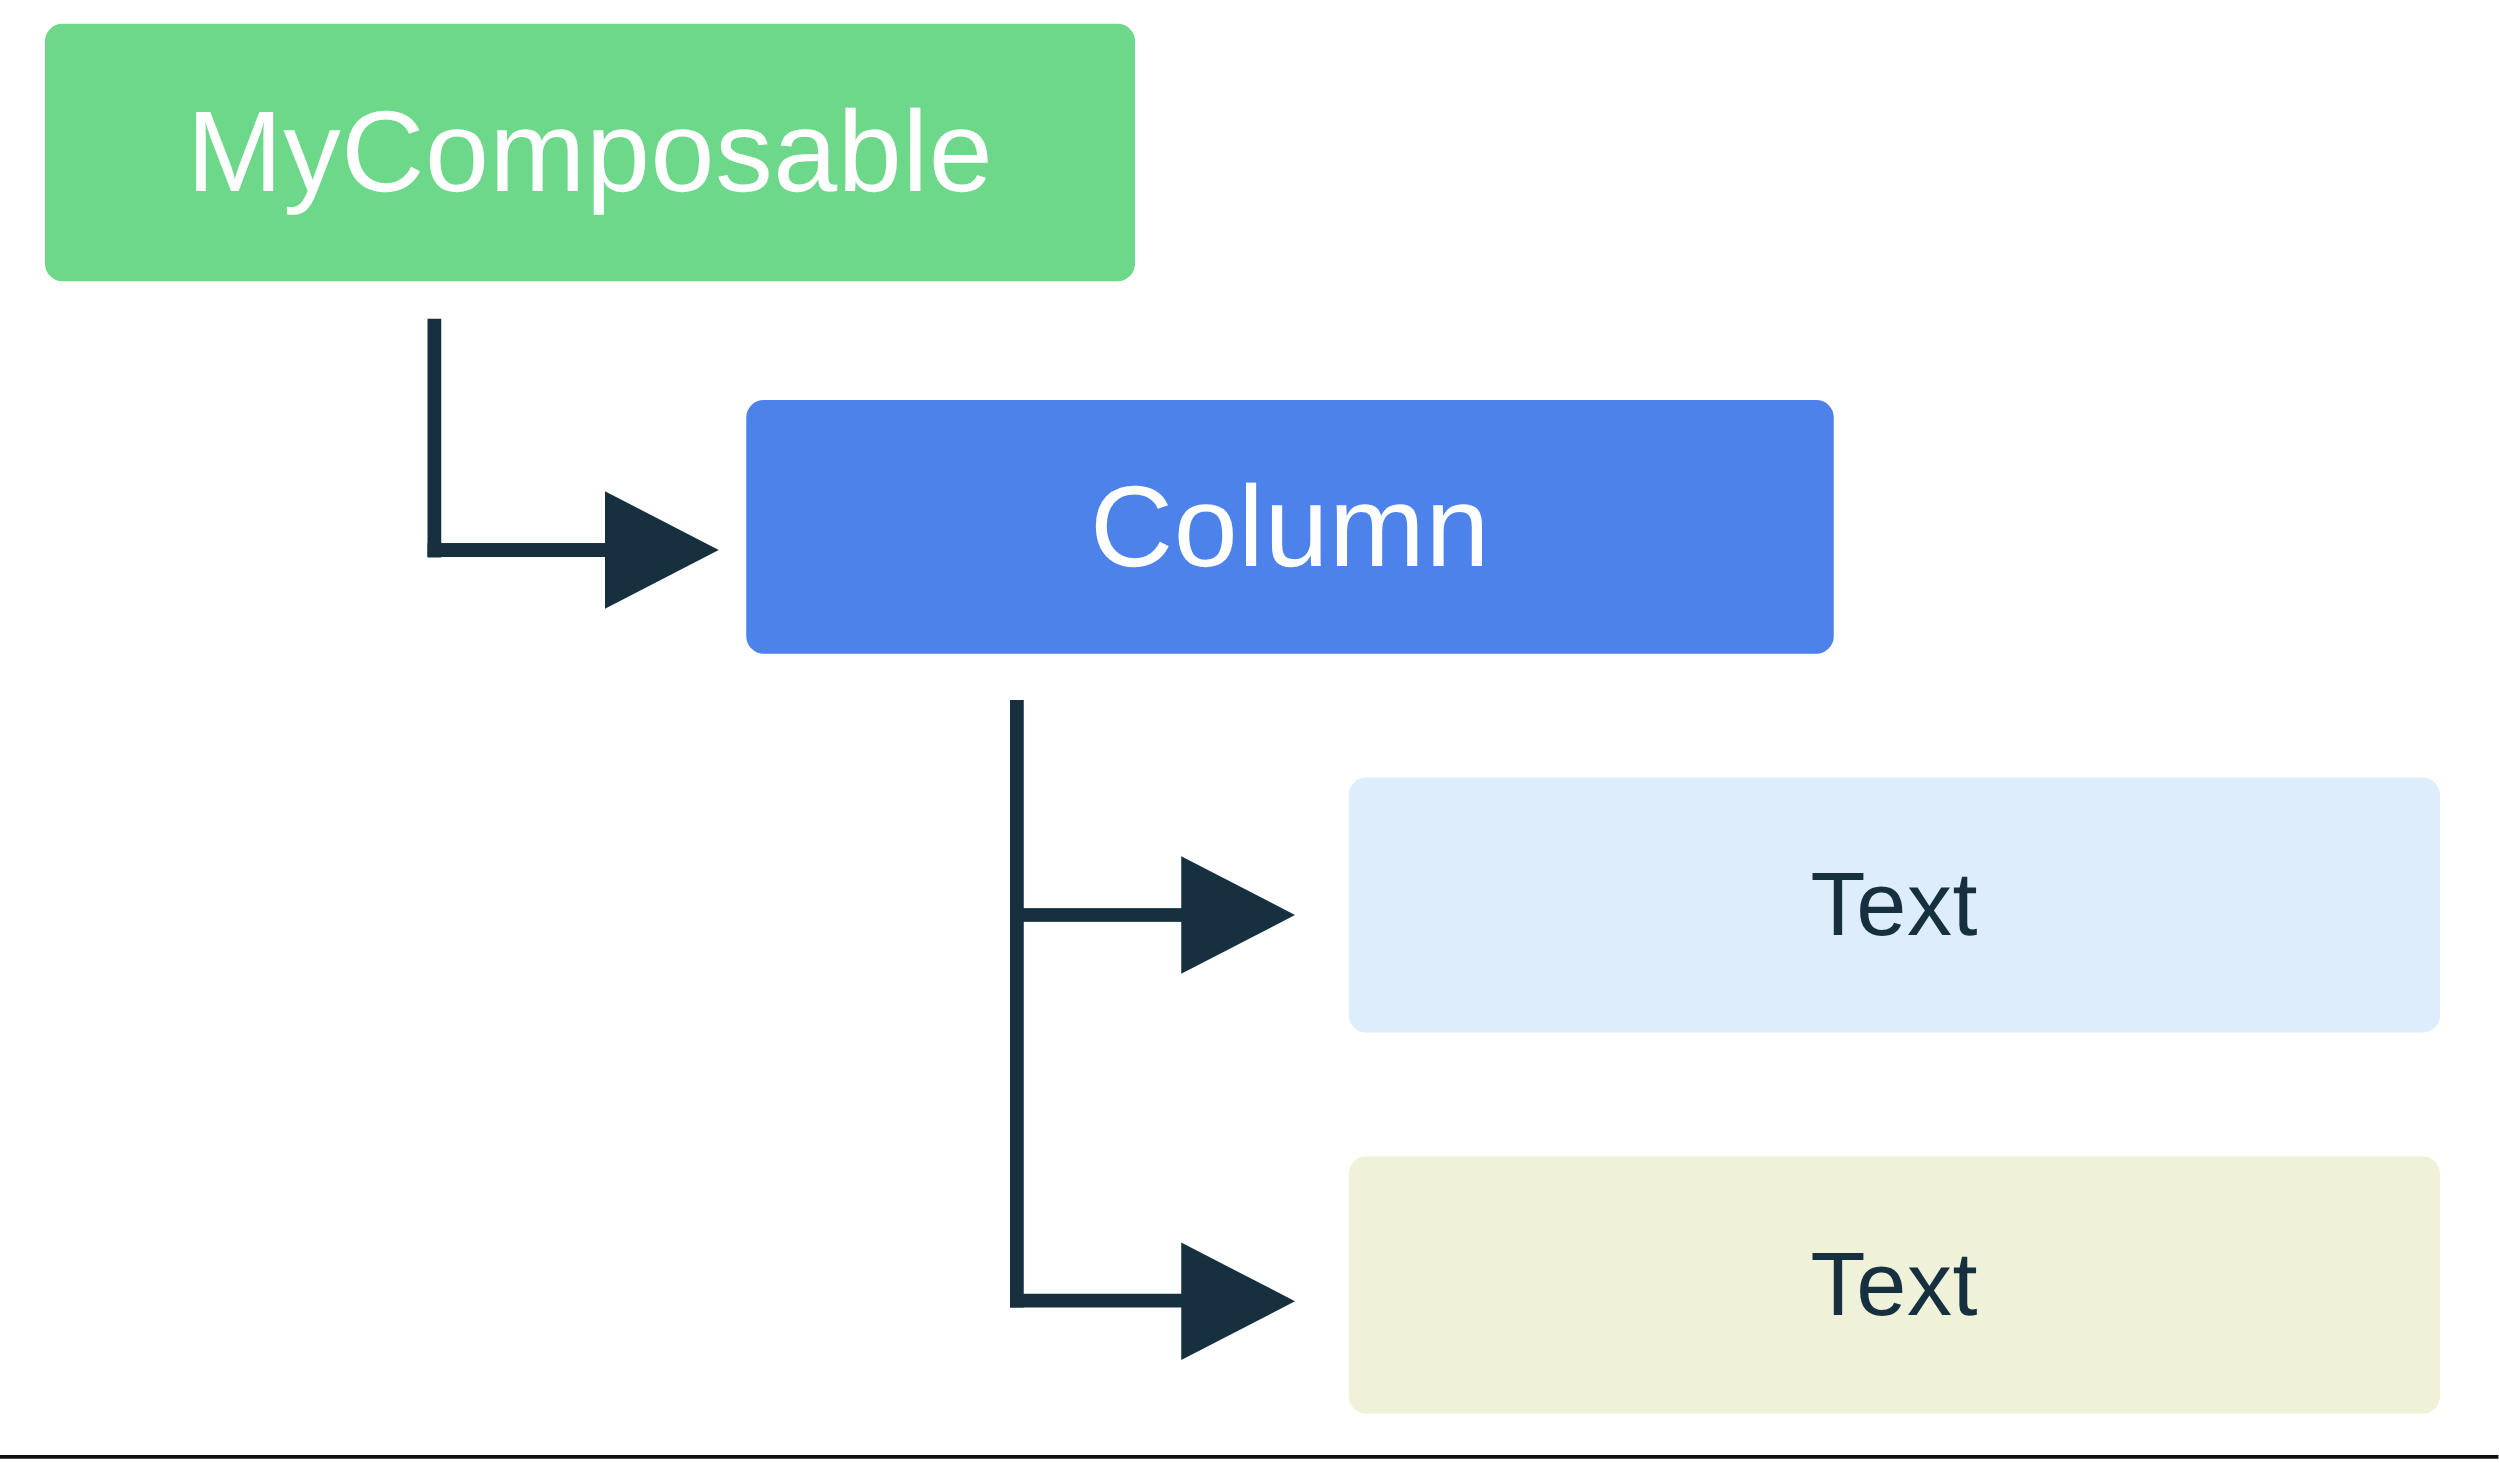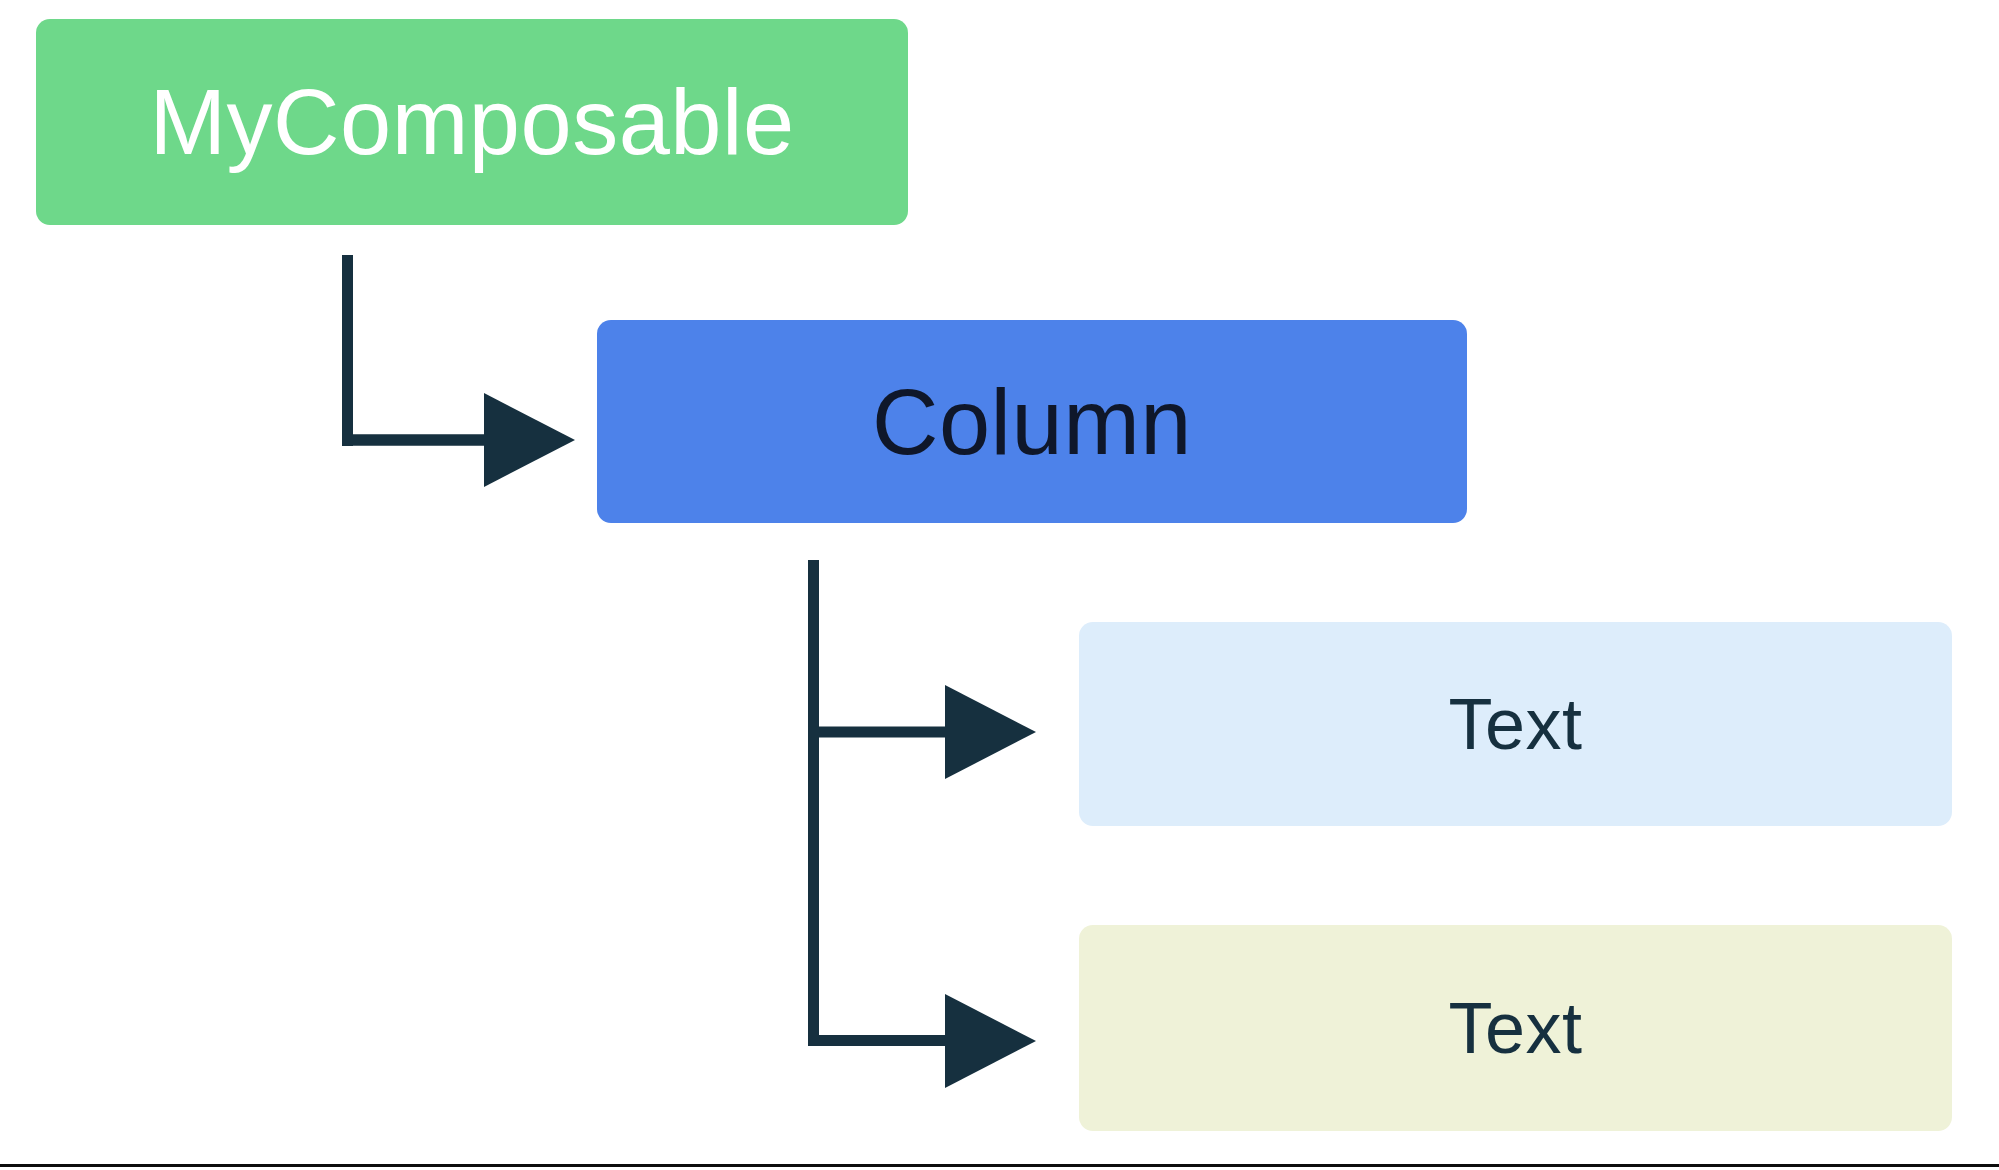--- a/index.html
+++ b/index.html
@@ -114,21 +114,21 @@
       <rect x="808" y="1035" width="145" height="11" fill="#16303f"></rect>
       <polygon points="945,994 1036,1041 945,1088" fill="#16303f"></polygon>
     </g>
   </svg>
 
   <div class="node" id="node-mycomposable" style="background: rgb(110, 216, 138);">
     <span class="node-label" style="color: rgb(255, 255, 255);">MyComposable</span>
   </div>
 
   <div class="node" id="node-column" style="background: rgb(77, 130, 234);">
-    <span class="node-label" style="color: #0f172a;">Column</span>
+    <span class="node-label" style="color: #ffffff;">Column</span>
   </div>
 
   <div class="node" id="node-text-1" style="background: rgb(221, 237, 251);">
     <span class="node-label" style="color: rgb(22, 48, 63);">Text</span>
   </div>
 
   <div class="node" id="node-text-2" style="background: rgb(239, 242, 216);">
     <span class="node-label" style="color: rgb(22, 48, 63);">Text</span>
   </div>
 

